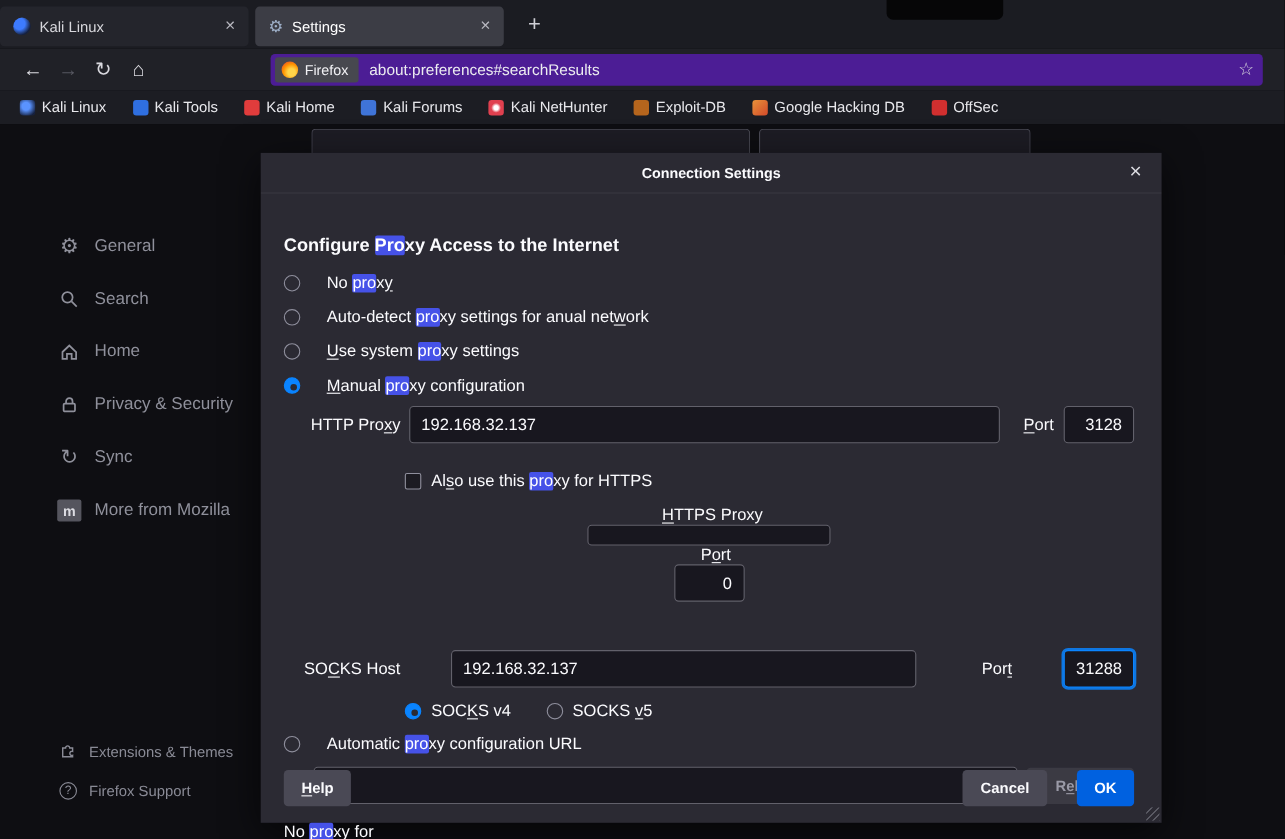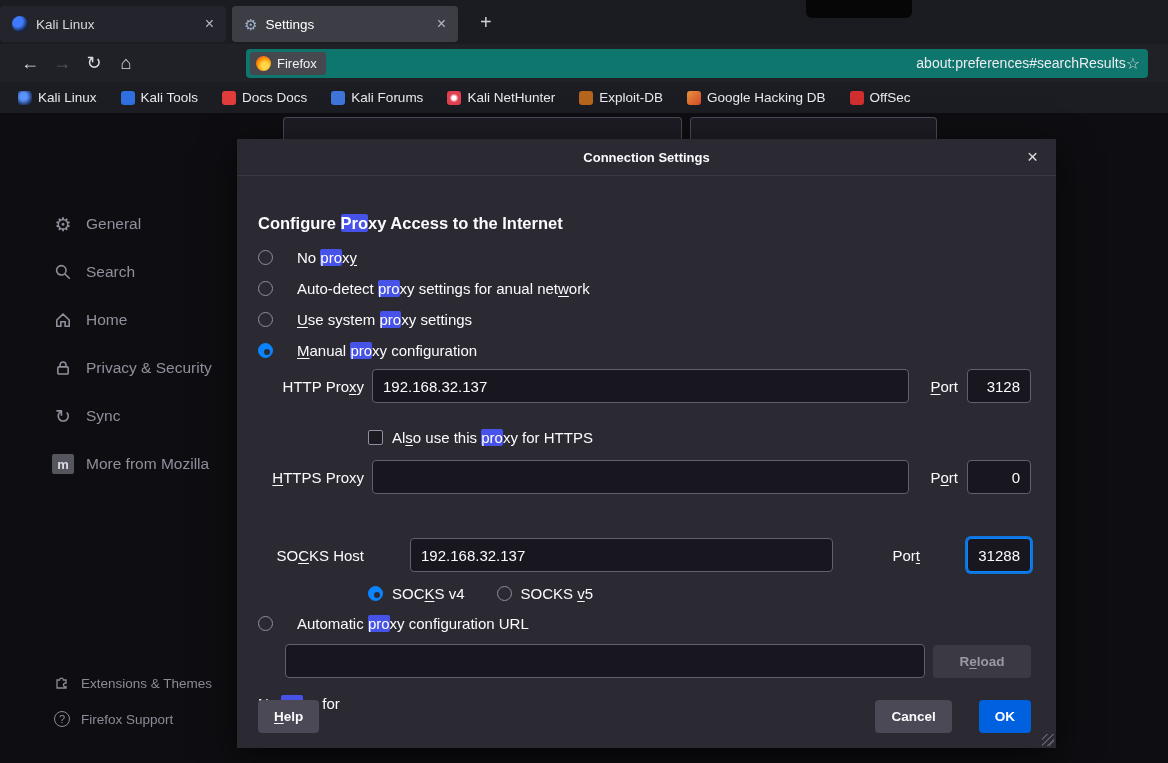--- a/index.html
+++ b/index.html
@@ -20,22 +20,22 @@
   .tab-close { color:#b8b8c0; font-size:16px; padding:0 2px; cursor:default; }
   .newtab { color:#cfcfd6; font-size:20px; margin-left:14px; padding:2px 8px; }
   .corner-popup { position:absolute; left:806px; top:0; width:106px; height:18px;
     background:#060607; border-radius:0 0 6px 6px; }
 
   
   .navbar { height:38px; background:#202127; display:flex; align-items:center; padding:0 14px; }
   .navbtn { width:32px; height:28px; display:flex; align-items:center; justify-content:center;
     color:#d8d8de; font-size:18px; border-radius:4px; }
   .navbtn.dim { color:#565760; }
-  .urlbar { flex:1; height:29px; margin-left:104px; margin-right:6px; background:#0f766e;
-    border-radius:4px; display:flex; align-items:center; padding:0 8px 0 4px;text-align:right; }
+  .urlbar { flex:1; height:29px; margin-left:104px; margin-right:6px; background:#4c1d95;
+    border-radius:4px; display:flex; align-items:center; padding:0 8px 0 4px; }
   .ff-chip { display:flex; align-items:center; gap:6px; background:#47484f; border-radius:3px;
     height:23px; padding:0 9px 0 6px; color:#f2f2f5; font-size:13px; }
   .ff-logo { width:15px; height:15px; border-radius:50%;
     background:radial-gradient(circle at 60% 65%, #ffd54a 0 25%, #ff9500 55%, #e3452c 90%); }
   .url-text { color:#ececf0; font-size:14px; margin-left:10px; flex:1; }
   .star { color:#d8d8de; font-size:16px; }
 
   
   .bmbar { height:31px; background:#1c1d23; display:flex; align-items:center; padding:0 18px; gap:24px; }
   .bm { display:flex; align-items:center; gap:6px; color:#e8e8ec; font-size:13.5px; white-space:nowrap; }
@@ -91,21 +91,21 @@
   .flabel { width:106px; text-align:right; margin-right:8px; flex:none; }
   .txt { height:34px; background:#18171f; border:1px solid #62616b; border-radius:4px;
     color:#fbfbfe; font-size:15px; padding:0 10px; font-family:"Liberation Sans",sans-serif; outline:none; }
   .host { flex:1; min-width:0; }
   .plabel { width:37px; text-align:right; margin:0 9px 0 12px; flex:none; }
   .port { width:64px; text-align:right; flex:none; }
   .port.focused { border-color:#0a84ff; box-shadow:0 0 0 2px rgba(10,132,255,.85); }
 
   .chkrow { margin-left:110px; margin-top:24px; height:21px; display:flex; align-items:center; gap:9px; }
   .socksrow { margin-top:44px;gap:38px; }
-  .httpsrow { margin-top:12px; }
+  .httpsrow { margin-top:12px;flex-direction:column; }
   .verrow { margin-left:110px; margin-top:11px; display:flex; align-items:center; gap:9px; height:21px; }
   .verrow .gap { width:14px; }
   .autorow { margin-top:9px; }
   .urlrow { display:flex; align-items:center; margin-top:10px; margin-left:27px; }
   .urlrow .txt { flex:1; margin-right:8px; }
   .btn { height:33px; border:none; border-radius:4px; font:600 13.5px "Liberation Sans",sans-serif;
     padding:0 16px; color:#fbfbfe; }
   .btn.gray { background:#4a4955; }
   .btn.disabled { background:#3b3a43; color:#9a9aa7; width:98px; flex:none; }
   .btn.primary { background:#0061e0; color:#fff; }
@@ -155,21 +155,21 @@
     <div class="bm">
         <span class="bi bi1"></span>
         <span>Kali Linux</span>
       </div>
     <div class="bm">
         <span class="bi bi2"></span>
         <span>Kali Tools</span>
       </div>
     <div class="bm">
         <span class="bi bi3"></span>
-        <span>Docs Docs</span>
+        <span>Kali Home</span>
       </div>
     <div class="bm">
         <span class="bi bi4"></span>
         <span>Kali Forums</span>
       </div>
     <div class="bm">
         <span class="bi bi5"></span>
         <span>Kali NetHunter</span>
       </div>
     <div class="bm">

